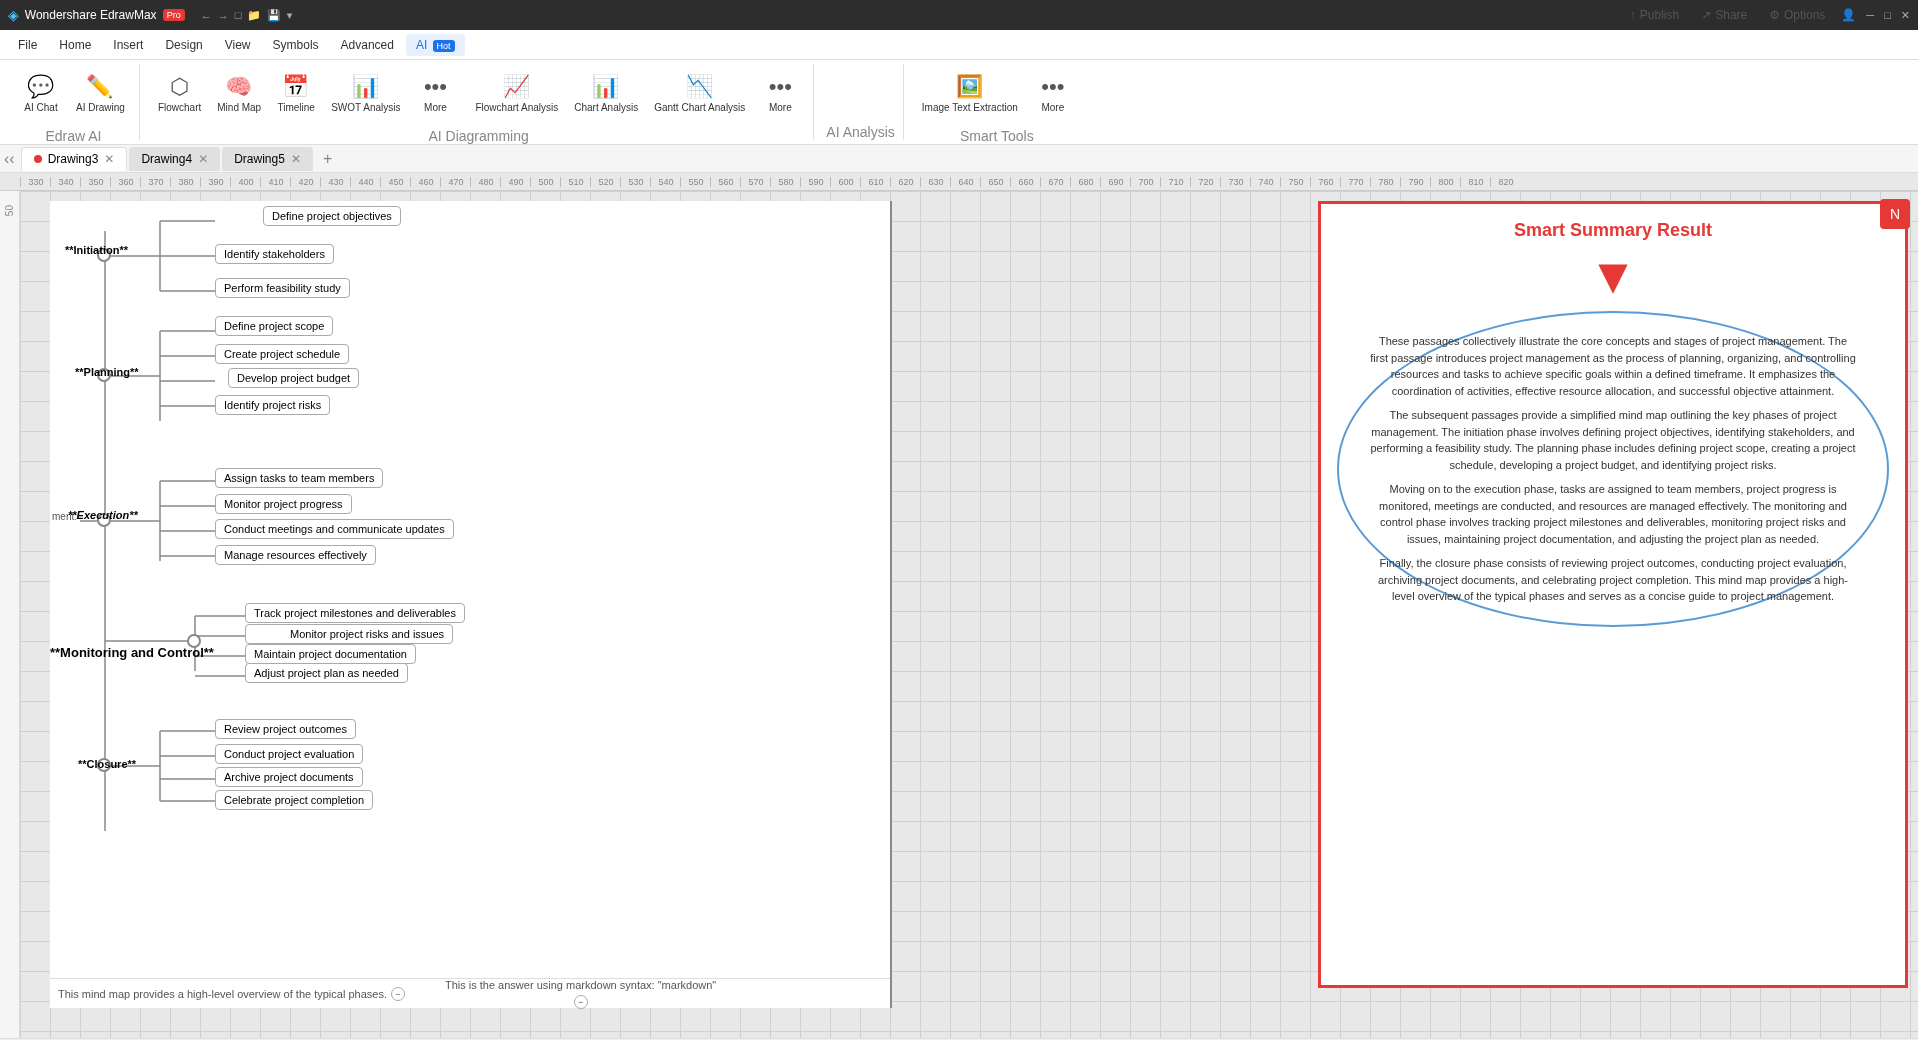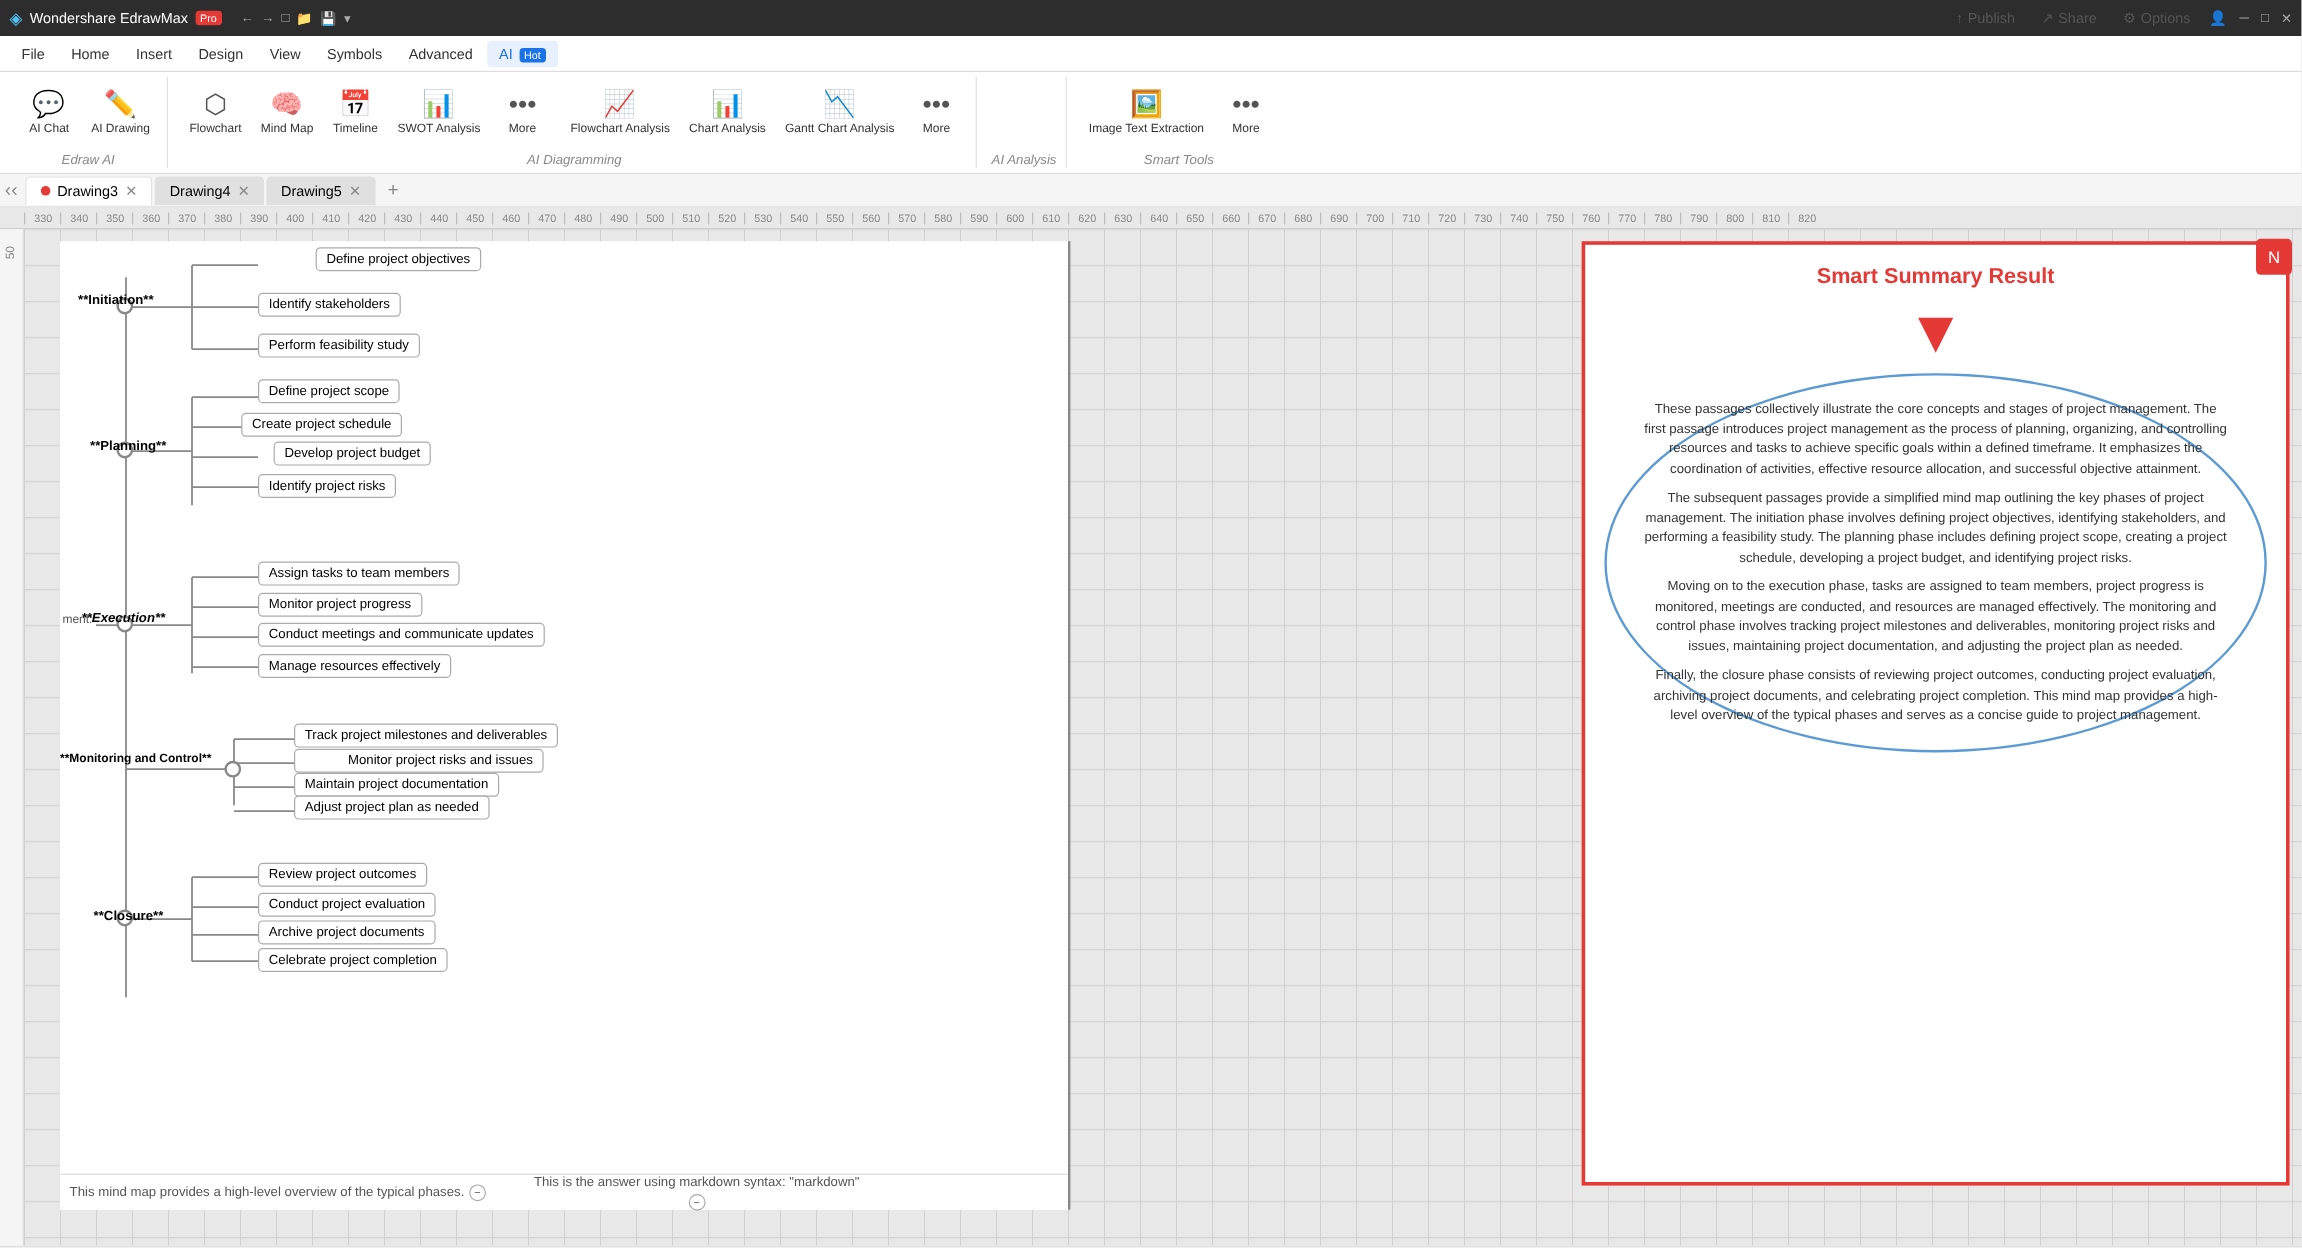--- a/index.html
+++ b/index.html
@@ -50,25 +50,24 @@
     }
     .toolbar-group {
       display: flex;
       flex-direction: column;
       align-items: center;
       border-right: 1px solid #e0e0e0;
       padding: 0 8px;
     }
     .toolbar-group:last-child { border-right: none; }
     .toolbar-group-label {
-      font-size: 11px;
+      font-size: 14px;
       color: #888;
       margin-top: auto;
       padding-top: 4px;
-      font-style: italic;
     }
     .toolbar-items {
       display: flex;
       align-items: center;
       gap: 4px;
       flex: 1;
     }
     .toolbar-btn {
       display: flex;
       flex-direction: column;
@@ -525,29 +524,29 @@
 
       <div style="position:absolute;left:47px;top:47px;width:14px;height:14px;border:2px solid #888;border-radius:50%;background:#fff;"></div>
       <div style="position:absolute;left:47px;top:167px;width:14px;height:14px;border:2px solid #888;border-radius:50%;background:#fff;"></div>
       <div style="position:absolute;left:47px;top:312px;width:14px;height:14px;border:2px solid #888;border-radius:50%;background:#fff;"></div>
       <div style="position:absolute;left:137px;top:433px;width:14px;height:14px;border:2px solid #888;border-radius:50%;background:#fff;"></div>
       <div style="position:absolute;left:47px;top:557px;width:14px;height:14px;border:2px solid #888;border-radius:50%;background:#fff;"></div>
 
       <div style="position:absolute;left:15px;top:43px;font-size:11px;font-weight:bold;">**Initiation**</div>
       <div style="position:absolute;left:25px;top:165px;font-size:11px;font-weight:bold;">**Planning**</div>
       <div style="position:absolute;left:18px;top:308px;font-size:11px;font-weight:bold;font-style:italic;">**Execution**</div>
-      <div style="position:absolute;left:0px;top:426px;font-size:10px;font-weight:bold;">**Monitoring and Control**</div>
+      <div style="position:absolute;left:0px;top:444px;font-size:13px;font-weight:bold;">**Monitoring and Control**</div>
       <div style="position:absolute;left:28px;top:557px;font-size:11px;font-weight:bold;text-align:right;">**Closure**</div>
 
       <div class="mm-node" style="left:165px;top:5px;margin-left:48px;">Define project objectives</div>
       <div class="mm-node" style="left:165px;top:43px;">Identify stakeholders</div>
       <div class="mm-node" style="left:165px;top:77px;">Perform feasibility study</div>
 
       <div class="mm-node" style="left:165px;top:115px;">Define project scope</div>
-      <div class="mm-node" style="left:151px;top:143px;">Create project schedule</div>
+      <div class="mm-node" style="left:165px;top:143px;">Create project schedule</div>
       <div class="mm-node" style="left:178px;top:167px;">Develop project budget</div>
       <div class="mm-node" style="left:165px;top:194px;">Identify project risks</div>
 
       <div class="mm-node" style="left:165px;top:267px;">Assign tasks to team members</div>
       <div class="mm-node" style="left:165px;top:293px;">Monitor project progress</div>
       <div class="mm-node" style="left:165px;top:318px;">Conduct meetings and communicate updates</div>
       <div class="mm-node" style="left:165px;top:344px;">Manage resources effectively</div>
 
       <div class="mm-node" style="left:195px;top:402px;">Track project milestones and deliverables</div>
       <div class="mm-node" style="left:195px;top:423px;padding-left:44px;">Monitor project risks and issues</div>

